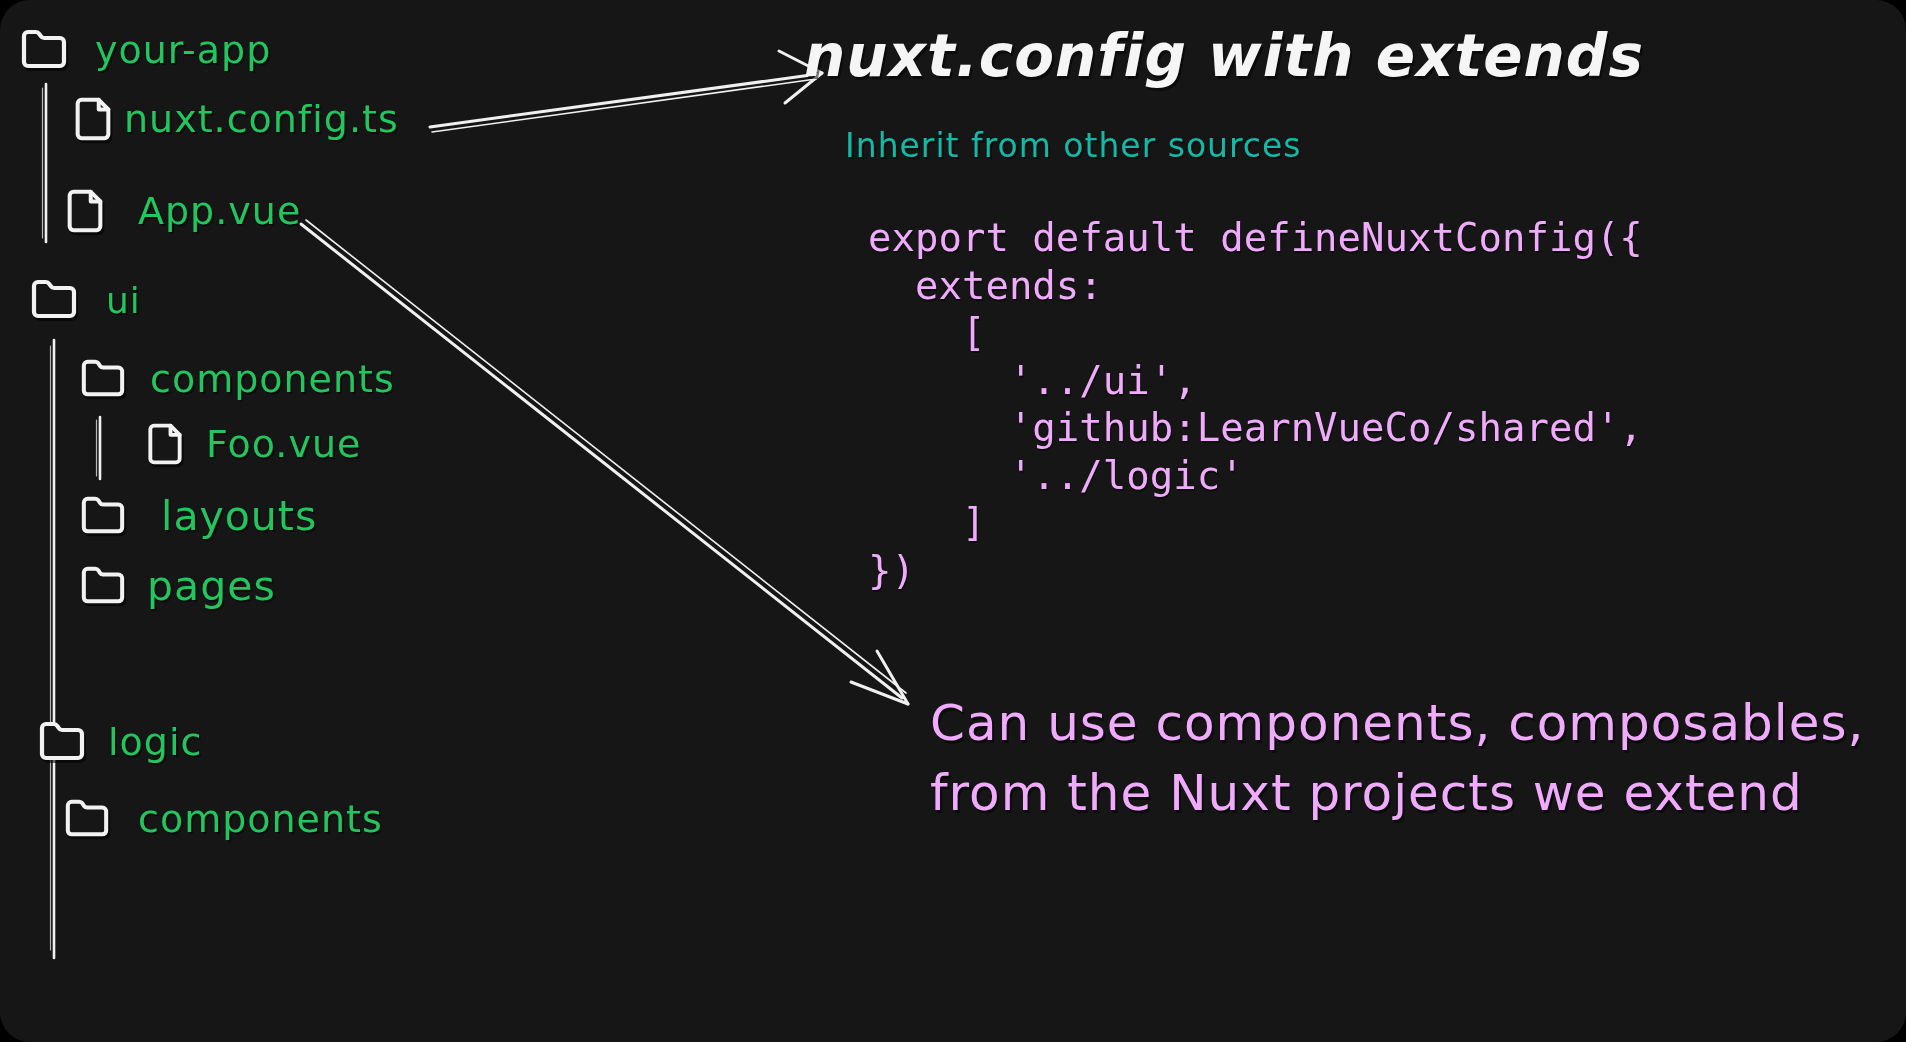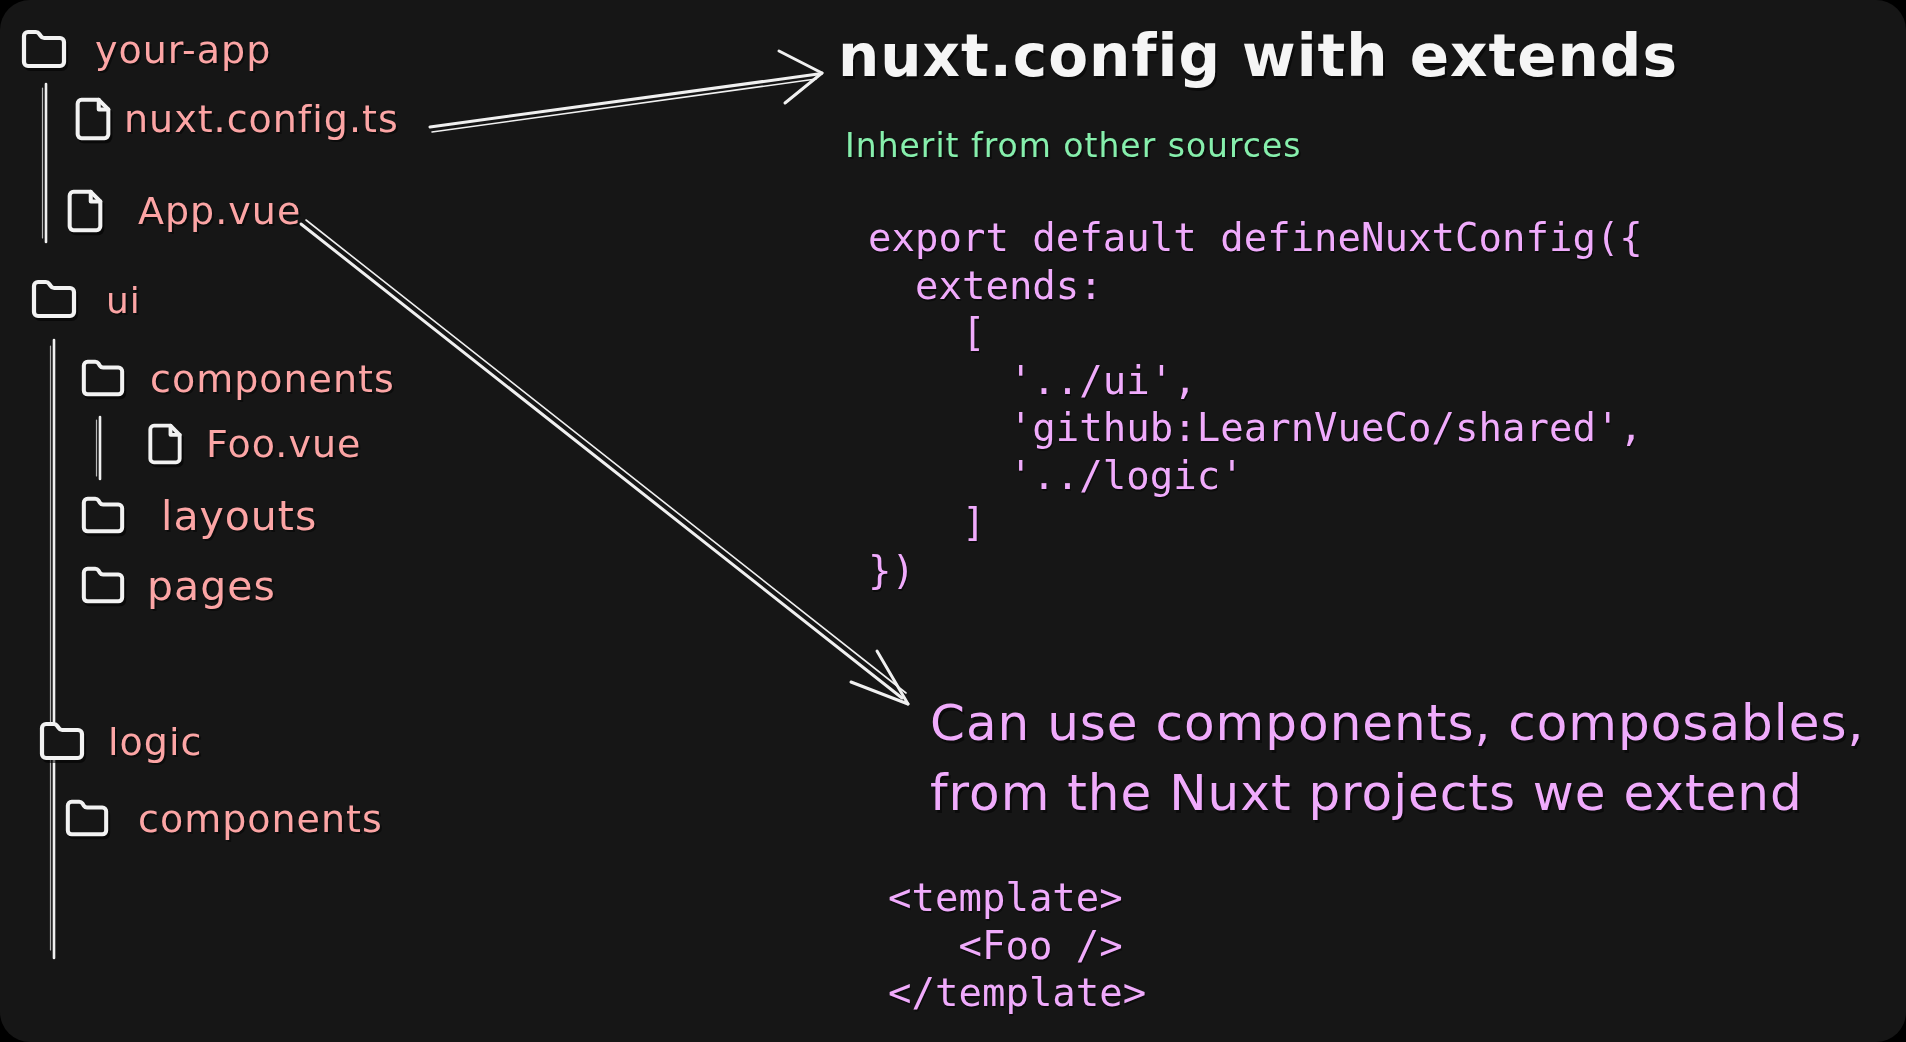--- a/index.html
+++ b/index.html
@@ -5,31 +5,32 @@
   html,body{margin:0;padding:0;background:#000;}
   body{width:1906px;height:1042px;overflow:hidden;font-family:"DejaVu Sans",sans-serif;}
   .canvas{
     position:absolute;left:0;top:0;width:1906px;height:1042px;
     background:#161616;border-radius:30px;overflow:hidden;
   }
   .overlay{position:absolute;left:0;top:0;width:1906px;height:1042px;z-index:1;}
   .row{position:absolute;display:flex;align-items:center;z-index:2;}
   .row svg{flex:0 0 auto;filter:drop-shadow(2px 3px 0 rgba(0,0,0,.55));}
   .label{
-    color:#fca5a5;font-size:38px;letter-spacing:1px;white-space:nowrap;
+    color:#22c55e;font-size:38px;letter-spacing:1px;white-space:nowrap;
     text-shadow:2px 2px 0 rgba(0,0,0,.45);
   }
   .title{
-    position:absolute;left:838px;top:22px;z-index:2;
+    position:absolute;left:804px;top:22px;z-index:2;
     color:#f5f5f5;font-size:58px;font-weight:bold;letter-spacing:1px;white-space:nowrap;
     text-shadow:2px 3px 0 rgba(0,0,0,.5);
+    font-style:italic;
   }
   .subtitle{
     position:absolute;left:845px;top:126px;z-index:2;
-    color:#86efac;font-size:33px;letter-spacing:1px;white-space:nowrap;
+    color:#14b8a6;font-size:33px;letter-spacing:1px;white-space:nowrap;
     text-shadow:2px 2px 0 rgba(0,0,0,.45);
   }
   pre.code{
     position:absolute;margin:0;z-index:2;
     font-family:"DejaVu Sans Mono",monospace;
     color:#f0abfc;font-size:39px;line-height:47.5px;
     text-shadow:1px 2px 0 rgba(0,0,0,.45);
   }
   #code-nuxt-config{left:868px;top:214px;}
   #code-app-template{left:888px;top:874px;}
@@ -158,17 +159,14 @@
   extends:
     [
       '../ui',
       'github:LearnVueCo/shared',
       '../logic'
     ]
 })</pre>
 
   <div class="note"><span>Can use components, composables,</span><br><span>from the Nuxt projects we extend</span></div>
 
-  <pre class="code" id="code-app-template">&lt;template&gt;
-   &lt;Foo /&gt;
-&lt;/template&gt;</pre>
 
 </div>
 
 </body></html>

